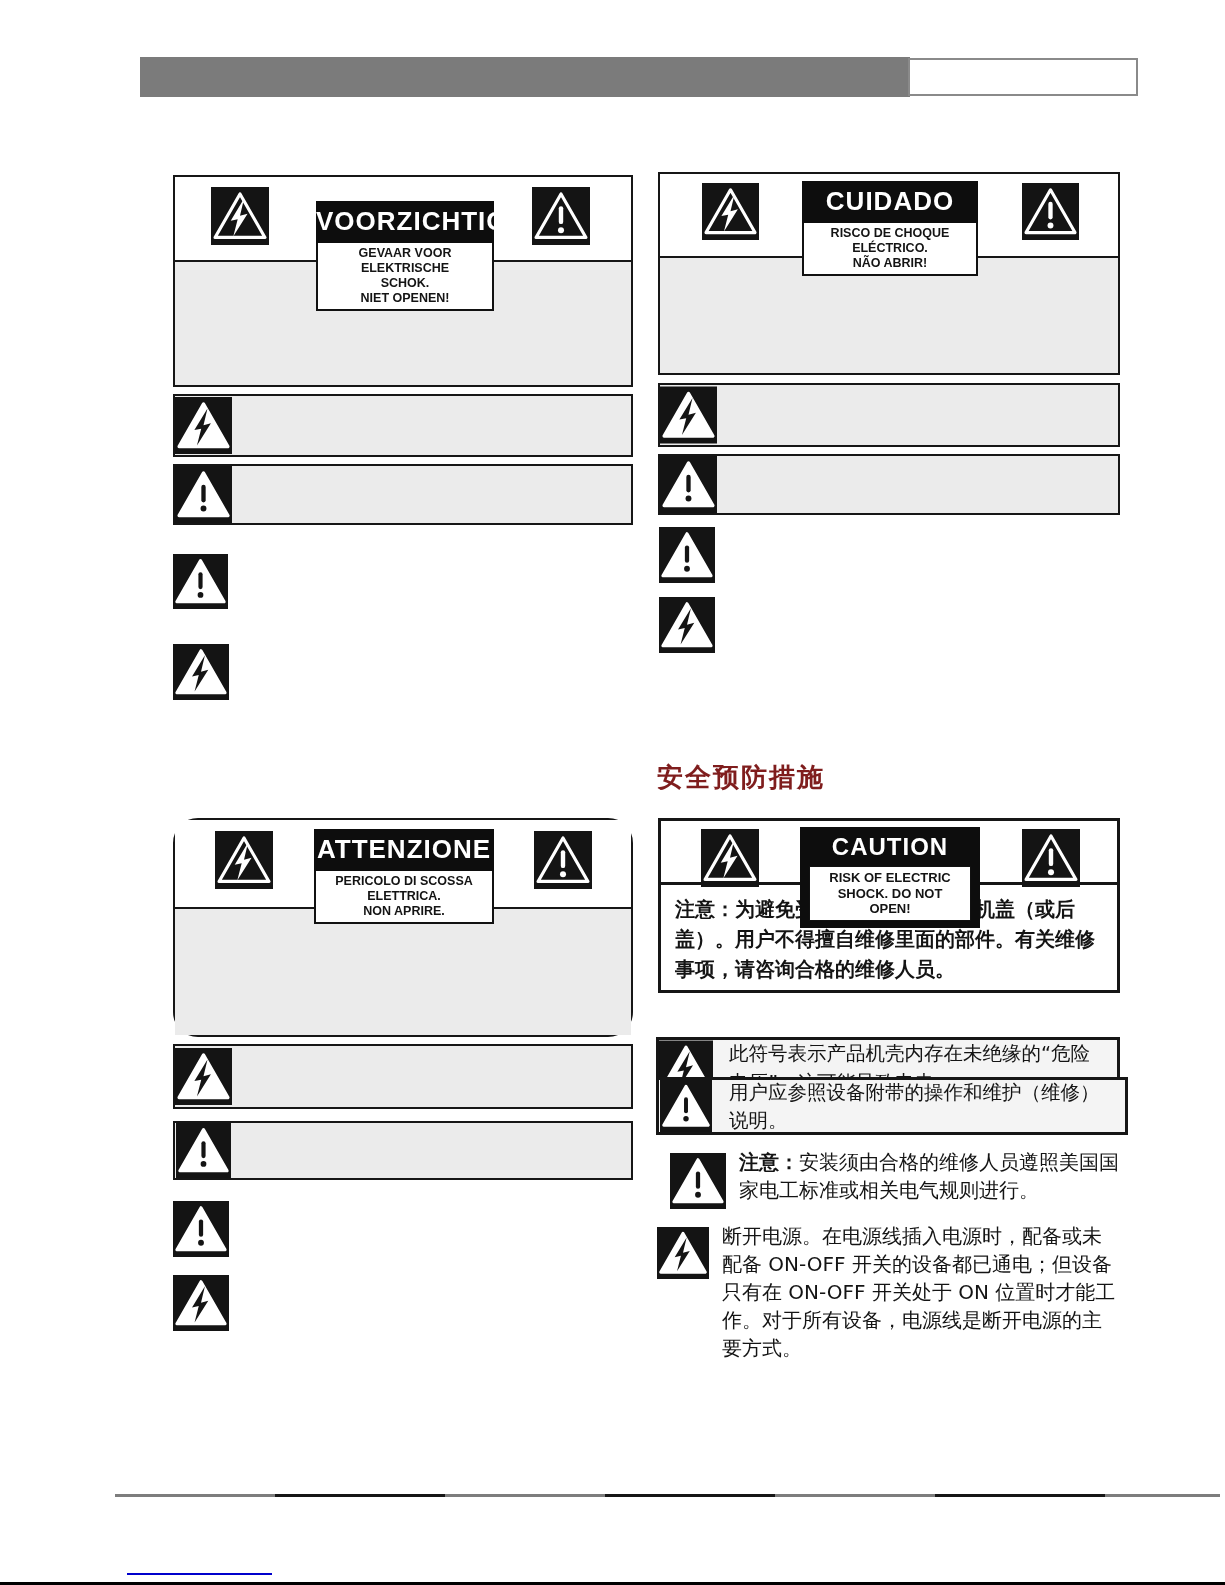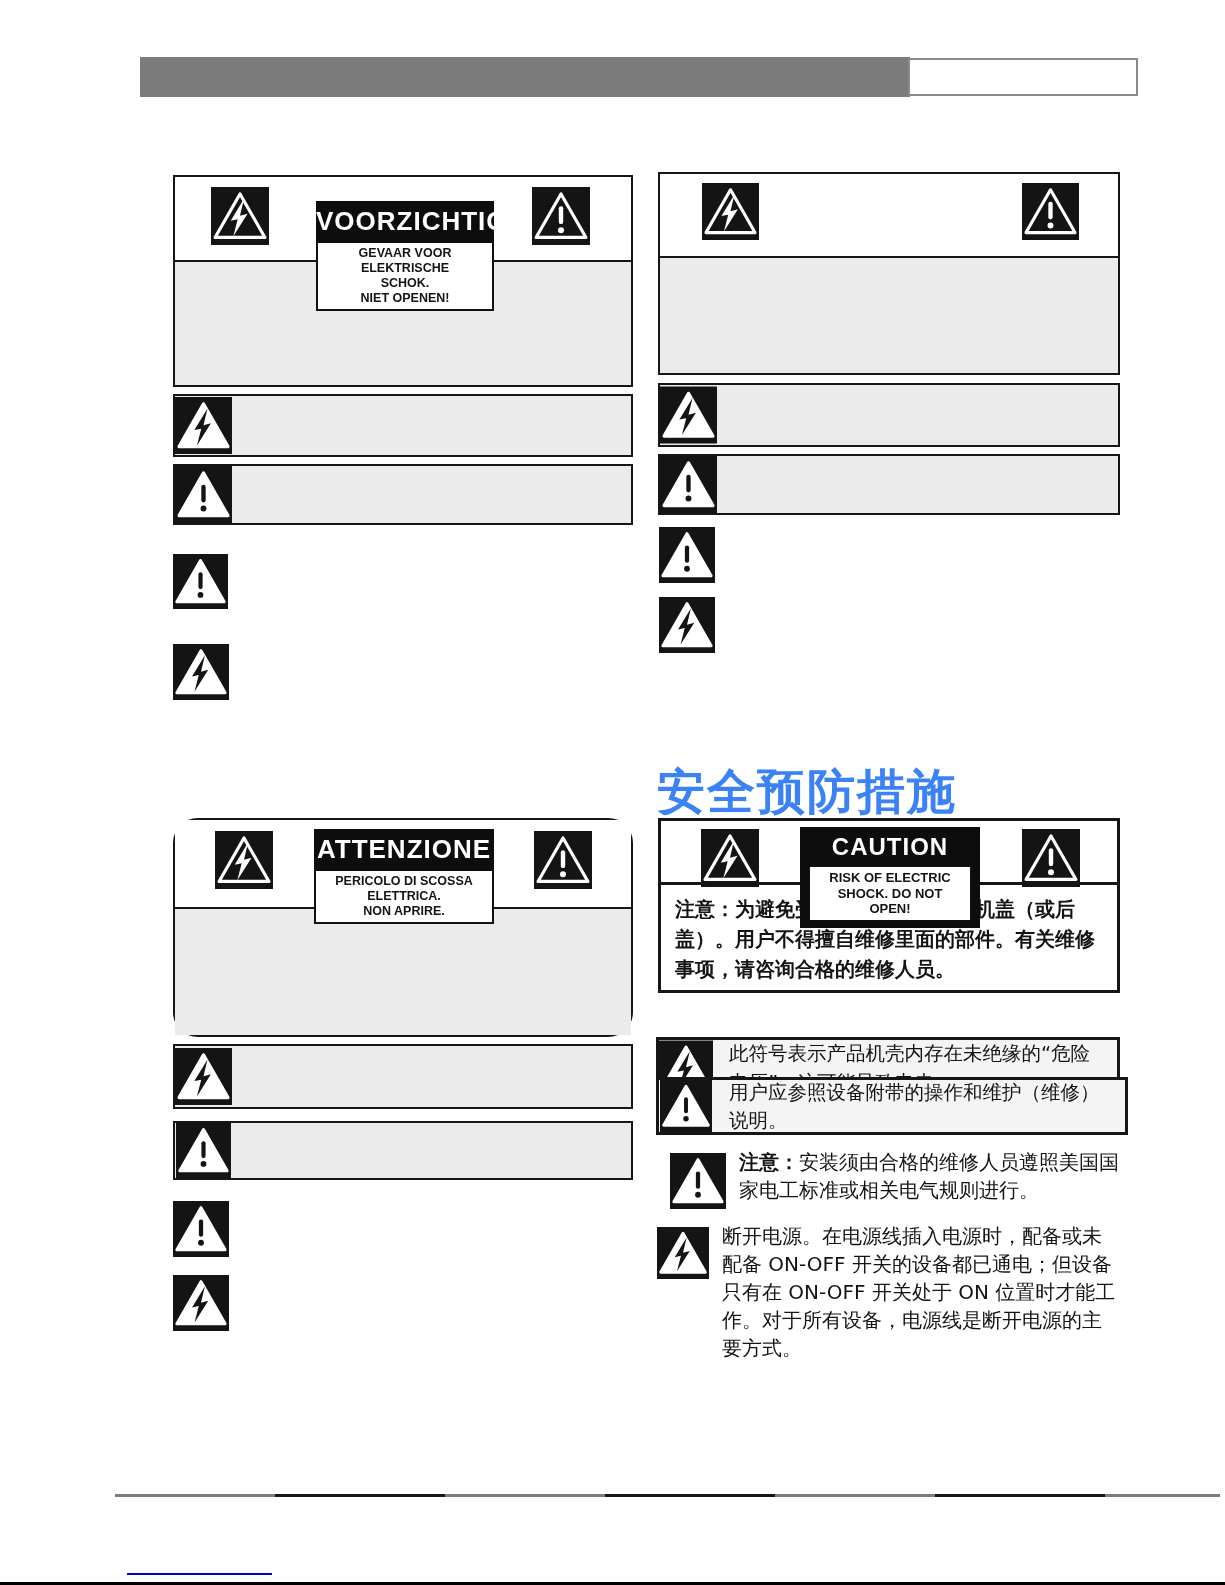--- a/index.html
+++ b/index.html
@@ -36,21 +36,21 @@
   .title-stack.caution .title-black { padding:6px 0 5px 0; font-size:24px; }
   .title-stack.caution .title-sub { margin:0 9px; border:1px solid #111; font-size:13px; }
 
   
   .warn-row { position:absolute; width:460px; border:2px solid #161616; background:#ebebeb; display:flex; }
   .warn-row .row-icon { position:relative; width:57px; height:100%; flex:0 0 57px; }
 
   .solo-icon { position:absolute; width:56px; height:56px; }
 
   
-  .cn-heading { position:absolute; font-weight:bold; font-size:48px; letter-spacing:2px; color:#3b82f6; font-family:"DejaVu Sans", sans-serif; }
+  .cn-heading { position:absolute; font-weight:bold; font-size:26px; letter-spacing:2px; color:#7f1d1d; font-family:"DejaVu Sans", sans-serif; }
   .cn-body-text { font-weight:bold; font-size:20px; line-height:1.5; color:#141414; font-family:"DejaVu Sans", sans-serif; }
   .cn-row { position:absolute; border:3px solid #161616; background:#f4f4f4; display:flex; align-items:stretch; }
   .cn-row .row-icon { position:relative; width:54px; flex:0 0 54px; }
   .cn-row .cn-row-text { flex:1; padding:6px 10px 4px 16px; font-size:19.5px; line-height:1.45; font-family:"DejaVu Sans", sans-serif; color:#141414; display:flex; flex-direction:column; justify-content:center; }
   .cn-free-row { position:absolute; display:flex; gap:13px; align-items:flex-start; }
   .cn-free-row .free-icon { position:relative; flex:0 0 56px; width:56px; height:56px; margin-top:5px; }
   .cn-free-row .cn-free-text { flex:1; font-size:20px; line-height:1.4; font-family:"DejaVu Sans", sans-serif; color:#141414; }
   .bold-prefix { font-weight:bold; }
 
   
@@ -131,20 +131,27 @@
 
   <section class="warn-box" style="left:658px; top:172px; width:462px; height:203px;">
     <div class="box-header" style="height:82px;">
       <span class="js-icon" style="left:42px; top:9px; width:57px; height:57px;">
           <svg viewBox="0 0 100 100" xmlns="http://www.w3.org/2000/svg">
             <rect width="100" height="100" fill="#141414"></rect>
             <path d="M50 12 L93 87 L7 87 Z" fill="none" stroke="#ffffff" stroke-width="5.5" stroke-linejoin="round"></path>
             <path d="M57 20 L34 58 L46 55.5 L38.5 85 L63 46 L50 49.5 Z" fill="#ffffff"></path>
           </svg>
         </span>
+      <div class="title-stack" style="left:142px; top:7px; width:176px;">
+        <div class="title-black">CUIDADO</div>
+        <div class="title-sub">
+          <div>RISCO DE CHOQUE ELÉCTRICO.</div>
+          <div>NÃO ABRIR!</div>
+        </div>
+      </div>
       <span class="js-icon" style="left:362px; top:9px; width:57px; height:57px;">
           <svg viewBox="0 0 100 100" xmlns="http://www.w3.org/2000/svg">
             <rect width="100" height="100" fill="#141414"></rect>
             <path d="M50 12 L93 87 L7 87 Z" fill="none" stroke="#ffffff" stroke-width="5.5" stroke-linejoin="round"></path>
             <rect x="46.2" y="33" width="7.6" height="31" rx="3.8" fill="#ffffff"></rect>
             <circle cx="50" cy="74.5" r="5.2" fill="#ffffff"></circle>
           </svg>
         </span>
     </div>
     <div class="box-body"></div>

